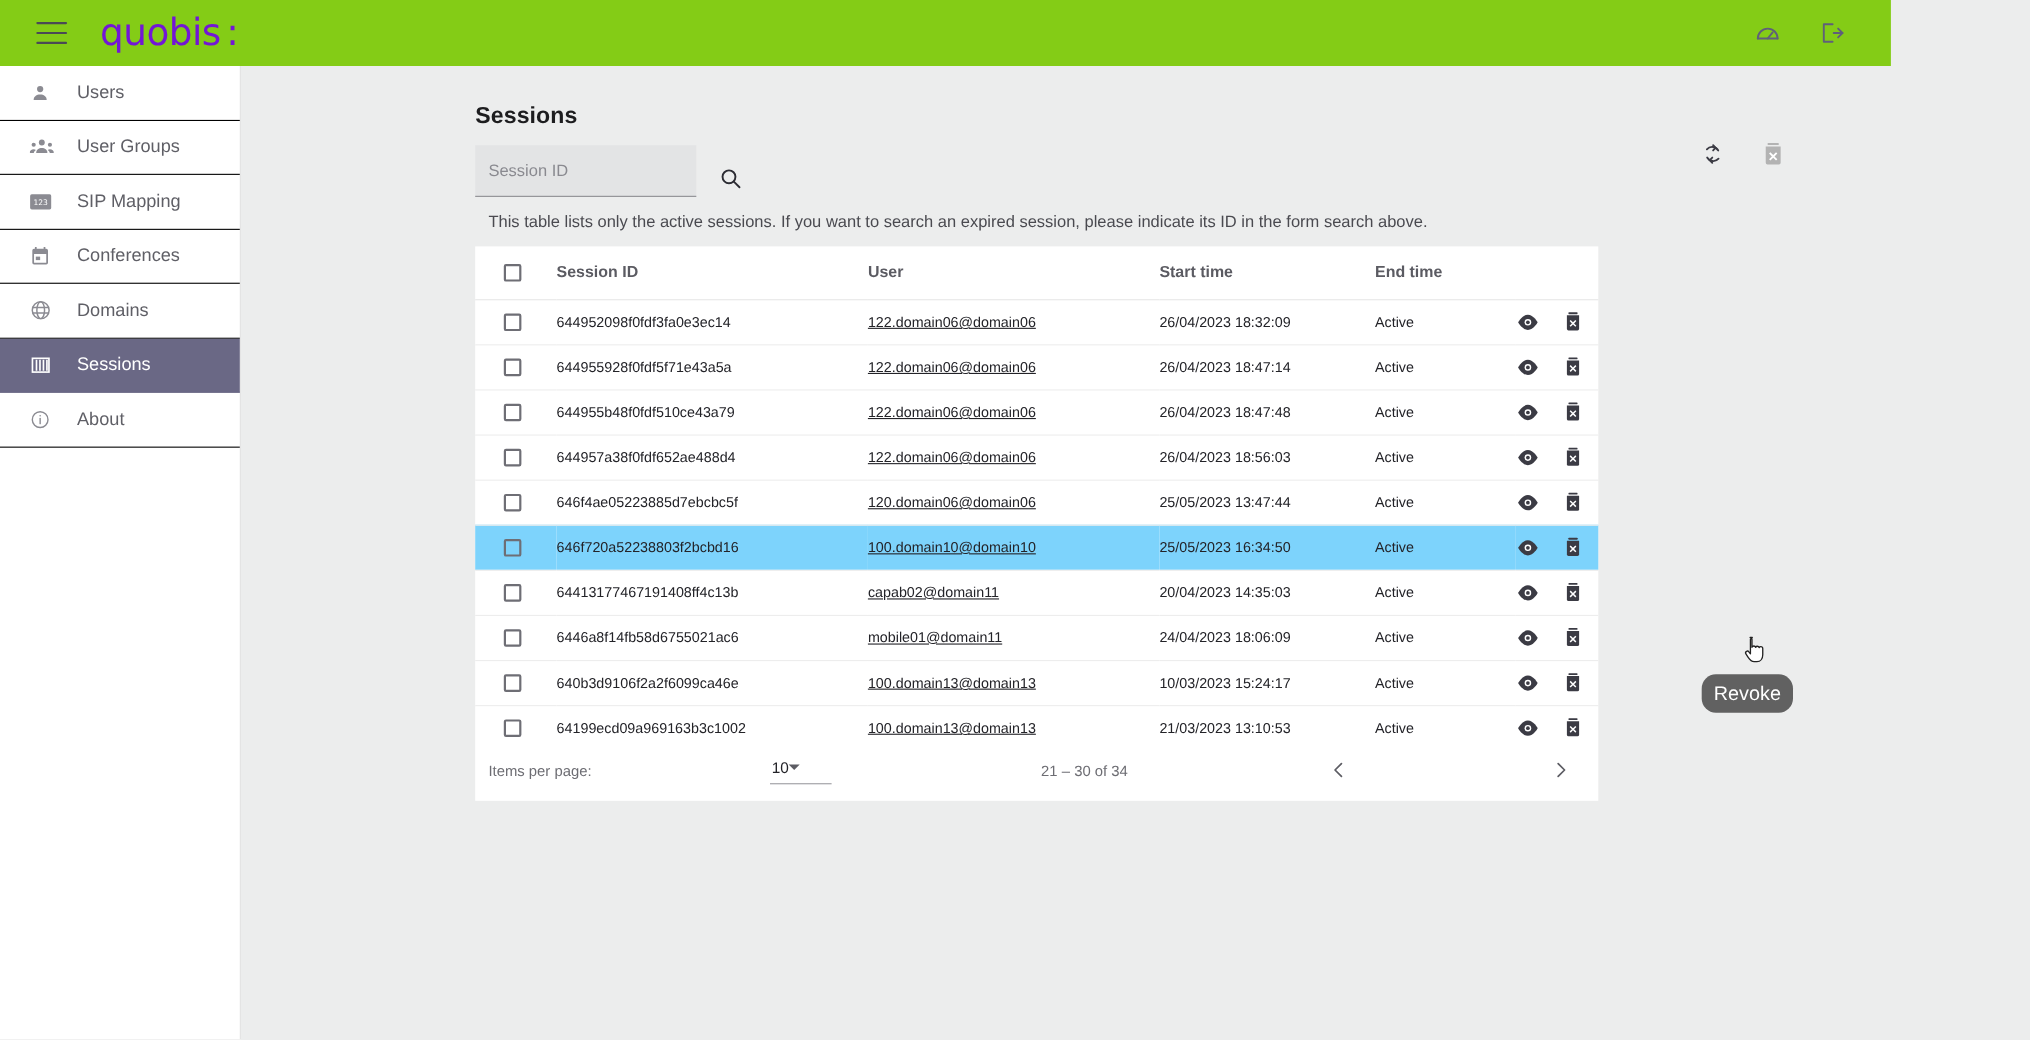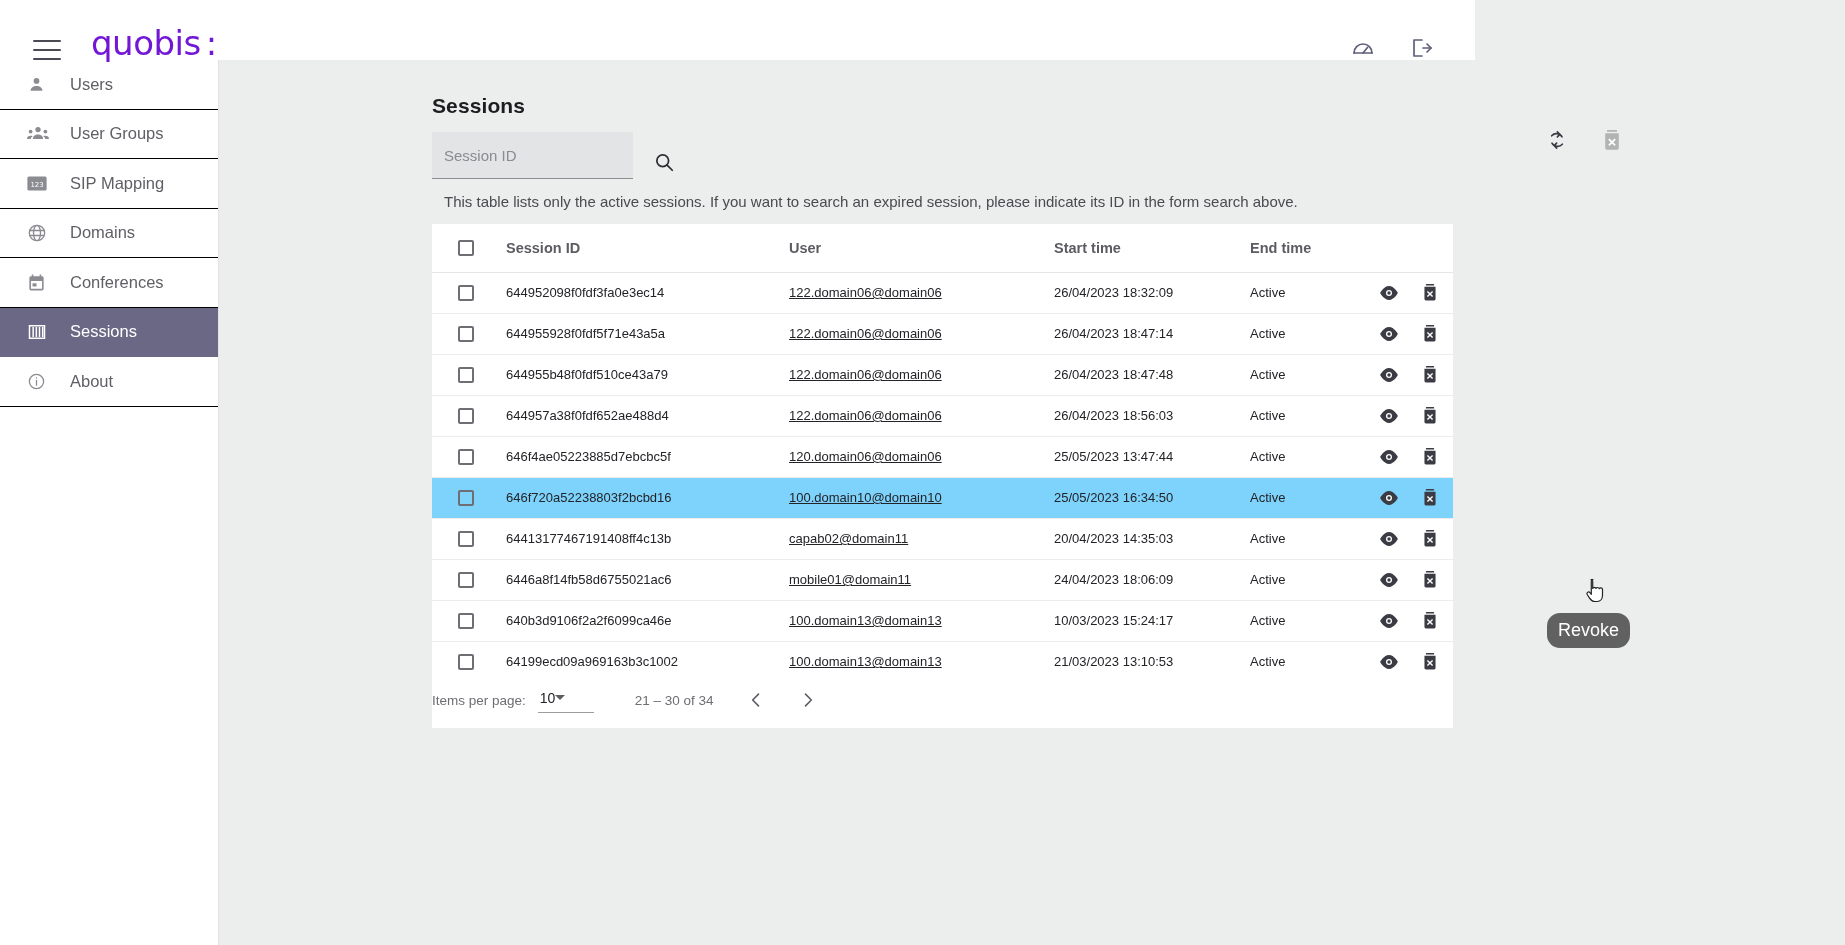--- a/index.html
+++ b/index.html
@@ -7,23 +7,23 @@
     width: 1845px; height: 945px;
     font-family: "Liberation Sans", sans-serif;
     background: #eceded;
     overflow: hidden;
   }
   body { position: relative; }
 
   
   .topbar {
     position: absolute; top: 0; left: 0;
-    width: 1475px; height: 60px;
-    background: #ffffff;
-    display: flex; align-items: flex-end;
+    width: 1719px; height: 60px;
+    background: #84cc16;
+    display: flex; align-items: center;
     z-index: 30;
   }
   .hamburger {
     width: 28px; height: 20px;
     margin-left: 33px;
     display: flex; flex-direction: column; justify-content: space-between;
     cursor: pointer;
   }
   .hamburger span { display: block; height: 2px; width: 28px; background: #4a4a55; border-radius: 1px; }
   .brand {
@@ -186,23 +186,23 @@
   
   .cursor {
     position: absolute; left: 1585px; top: 578px;
     z-index: 45; pointer-events: none;
   }
 
   
   .paginator {
     position: absolute; left: 0; bottom: 0;
     width: 100%; height: 56px;
-    display: flex; align-items: center; justify-content: flex-start;
+    display: flex; align-items: center; justify-content: space-between;
     padding-right: 24px;
-    font-size: 13.5px; color: #6d6d73;
+    font-size: 13.5px; color: #6d6d73; padding-left: 12px;
   }
   .ipp-label { margin-right: 12px; }
   .ipp-select {
     display: flex; align-items: center; 
     border-bottom: 1px solid #9c9ca1;
     padding: 2px 2px 6px 2px;
     min-width: 56px;
     color: #232328; font-size: 14px;
     cursor: pointer;
   }
@@ -280,37 +280,37 @@
       <svg width="20" height="15" viewBox="0 0 26 19">
         <rect x="0.5" y="0.5" width="25" height="18" rx="2" fill="currentColor"></rect>
         <text x="13" y="13.6" font-family="DejaVu Sans, sans-serif" font-size="9" fill="#ffffff" text-anchor="middle">123</text>
       </svg>
     </span>
     <span>SIP Mapping</span>
   </div>
 
   <div class="nav-item">
     <span class="nav-ico">
+      <svg width="19" height="19" viewBox="0 0 24 24" fill="currentColor">
+        <path d="M5 4h1V2h2v2h8V2h2v2h1a2 2 0 0 1 2 2v14a2 2 0 0 1-2 2H5a2 2 0 0 1-2-2V6a2 2 0 0 1 2-2zm0 6v10h14V10z"></path>
+        <rect x="7" y="13" width="5" height="4" fill="currentColor"></rect>
+      </svg>
+    </span>
+    <span>Conferences</span>
+  </div>
+
+  <div class="nav-item">
+    <span class="nav-ico">
       <svg width="20" height="20" viewBox="0 0 24 24" fill="none" stroke="currentColor" stroke-width="1.6">
         <circle cx="12" cy="12" r="9.2"></circle>
           <ellipse cx="12" cy="12" rx="4.2" ry="9.2"></ellipse>
           <path d="M3 9h18M3 15h18"></path>
       </svg>
     </span>
     <span>Domains</span>
-  </div>
-
-  <div class="nav-item">
-    <span class="nav-ico">
-      <svg width="19" height="19" viewBox="0 0 24 24" fill="currentColor">
-        <path d="M5 4h1V2h2v2h8V2h2v2h1a2 2 0 0 1 2 2v14a2 2 0 0 1-2 2H5a2 2 0 0 1-2-2V6a2 2 0 0 1 2-2zm0 6v10h14V10z"></path>
-        <rect x="7" y="13" width="5" height="4" fill="currentColor"></rect>
-      </svg>
-    </span>
-    <span>Conferences</span>
   </div>
 
   <div class="nav-item active">
     <span class="nav-ico">
       <svg width="20" height="20" viewBox="0 0 24 24" fill="none" stroke="currentColor" stroke-width="1.8">
         <rect x="3" y="4.5" width="18" height="15"></rect>
           <path d="M7.4 6v12M11.2 6v12M15 6v12M18.8 6v12"></path>
       </svg>
     </span>
     <span>Sessions</span>

